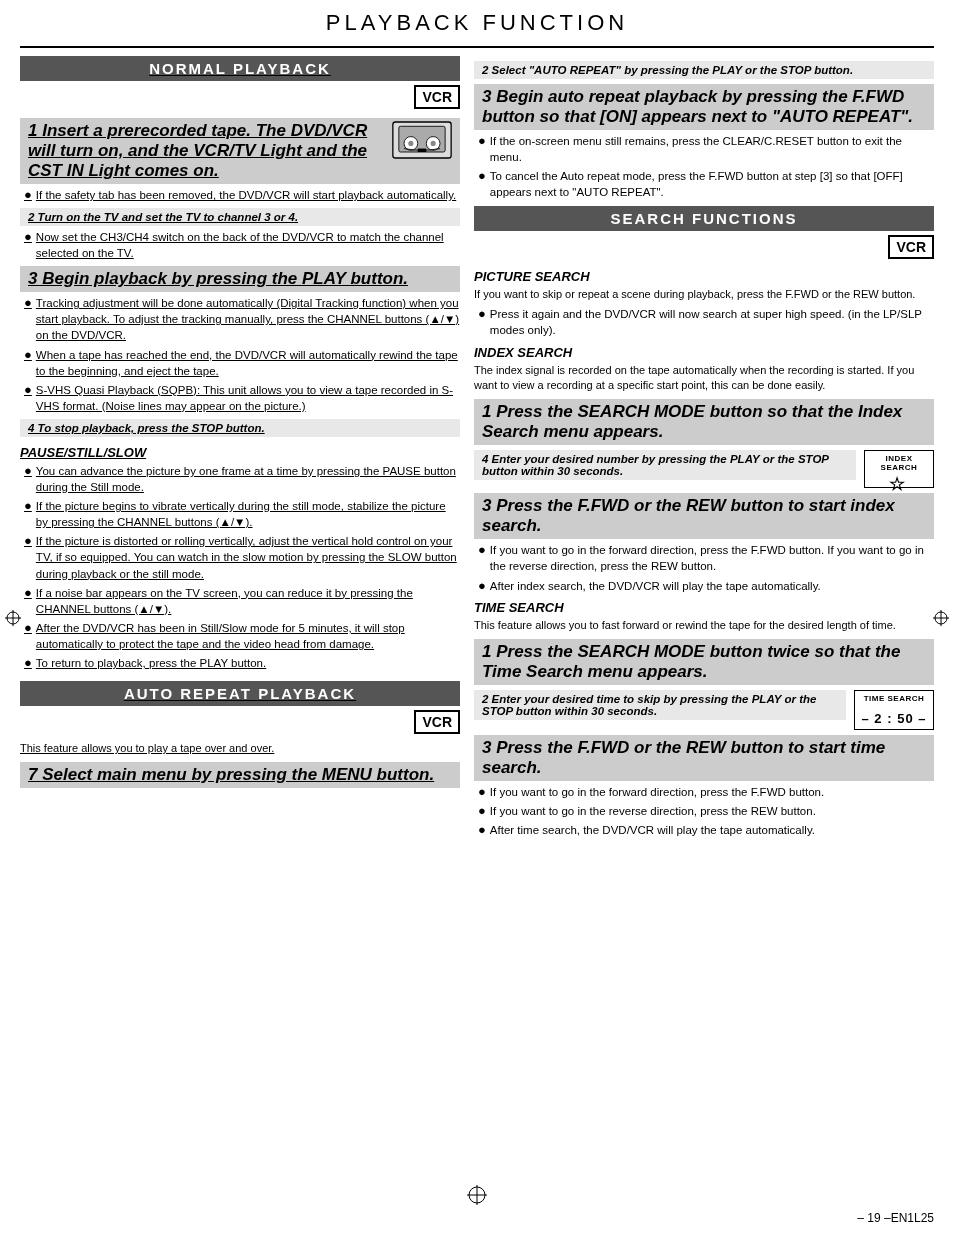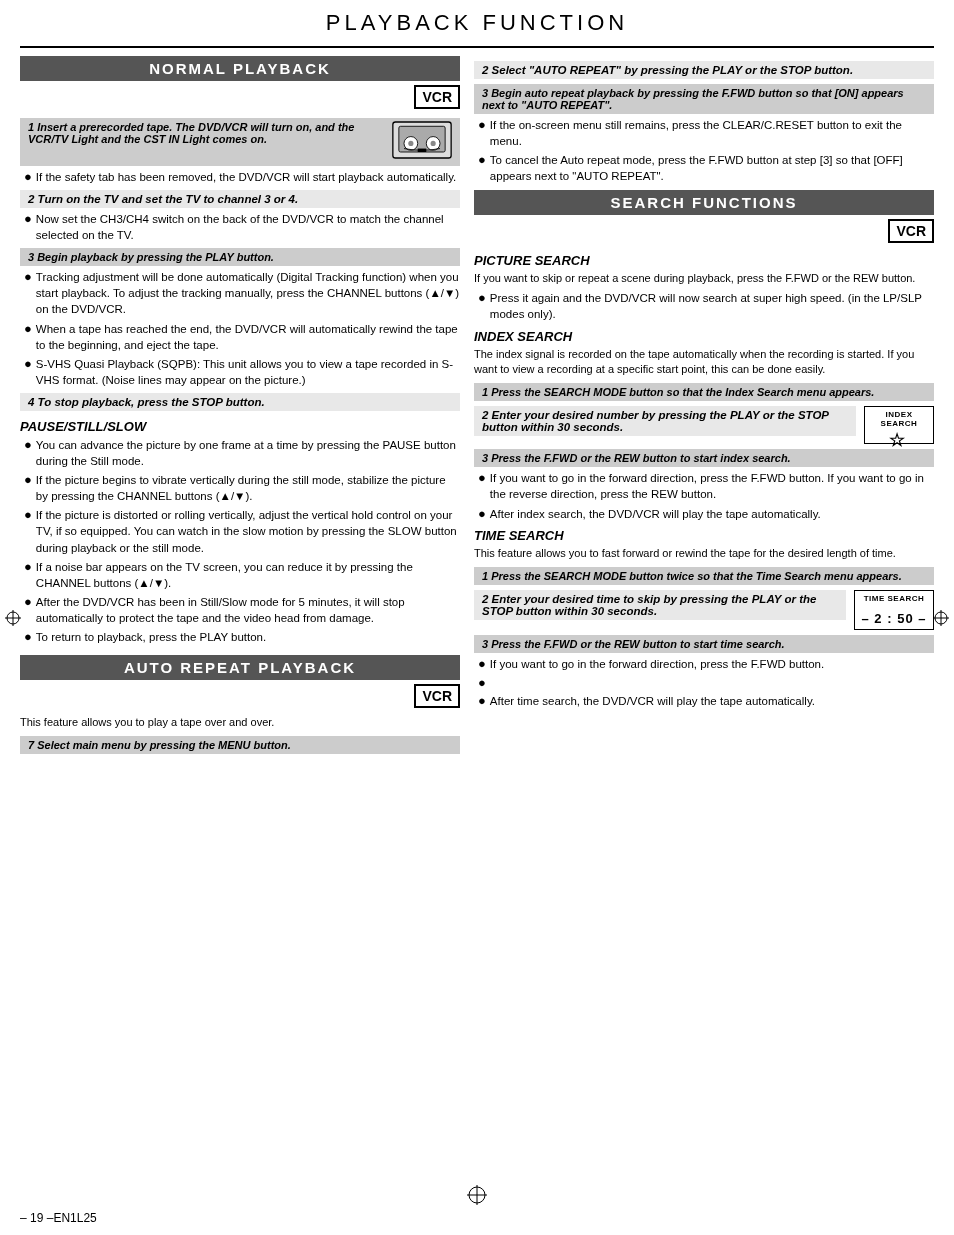--- a/index.html
+++ b/index.html
@@ -26,20 +26,21 @@
       border-top: 2px solid #000;
       margin-bottom: 8px;
     }
     .two-col {
       display: flex;
       gap: 14px;
     }
     .col-left {
       width: 440px;
       flex-shrink: 0;
+      text-decoration: underline;
     }
     .col-right {
       flex: 1;
     }
     .section-header {
       background: #555;
       color: #fff;
       text-align: center;
       font-size: 15px;
       font-weight: bold;
@@ -141,21 +142,21 @@
     .time-search-box .box-value {
       font-size: 13px;
       font-weight: bold;
       letter-spacing: 1px;
     }
     .page-footer {
       position: absolute;
       bottom: 10px;
       width: calc(100% - 40px);
       display: flex;
-      justify-content: flex-start;
+      justify-content: flex-end;
       align-items: center;
       font-size: 12px;
     }
     .center-crosshair {
       position: absolute;
       bottom: 30px;
       left: 50%;
       transform: translateX(-50%);
       width: 20px;
       height: 20px;
@@ -182,21 +183,21 @@
     }
     .clearfix::after {
       content: '';
       display: block;
       clear: both;
     }
     .numbered-step {
       background: #ccc;
       padding: 3px 8px;
       font-style: italic;
-      font-size: 11px;
+      font-size: 17px;
       font-weight: bold;
       margin: 5px 0 3px 0;
     }
     .numbered-step-light {
       background: #e8e8e8;
       padding: 3px 8px;
       font-style: italic;
       font-size: 11.5px;
       font-weight: bold;
       margin: 5px 0 3px 0;
@@ -353,21 +354,21 @@
 
           <div class="index-search-box">
             <div class="box-title">INDEX SEARCH</div>
             <div class="box-content">
               <svg width="30" height="22" viewBox="0 0 30 22">
                 <text x="5" y="18" font-size="18" fill="#000">☆</text>
               </svg>
             </div>
           </div>
           <div class="numbered-step-light" style="overflow:hidden;">
-            <span>2   Enter your desired number by pressing the PLAY or the STOP button within 30 seconds.</span>
+            <span>4   Enter your desired number by pressing the PLAY or the STOP button within 30 seconds.</span>
           </div>
         </div>
 
         <div class="numbered-step">
           <span>3   Press the F.FWD or the REW button to start index search.</span>
         </div>
         <div class="bullet-text">
           <span class="bullet">●</span>
           <span>If you want to go in the forward direction, press the F.FWD button. If you want to go in the reverse direction, press the REW button.</span>
         </div>
@@ -397,20 +398,21 @@
 
         <div class="numbered-step">
           <span>3   Press the F.FWD or the REW button to start time search.</span>
         </div>
         <div class="bullet-text">
           <span class="bullet">●</span>
           <span>If you want to go in the forward direction, press the F.FWD button.</span>
         </div>
         <div class="bullet-text">
           <span class="bullet">●</span>
+          <span>If you want to go in the reverse direction, press the REW button.</span>
         </div>
         <div class="bullet-text">
           <span class="bullet">●</span>
           <span>After time search, the DVD/VCR will play the tape automatically.</span>
         </div>
       </div>
     </div>
 
   </div>
 </div>

